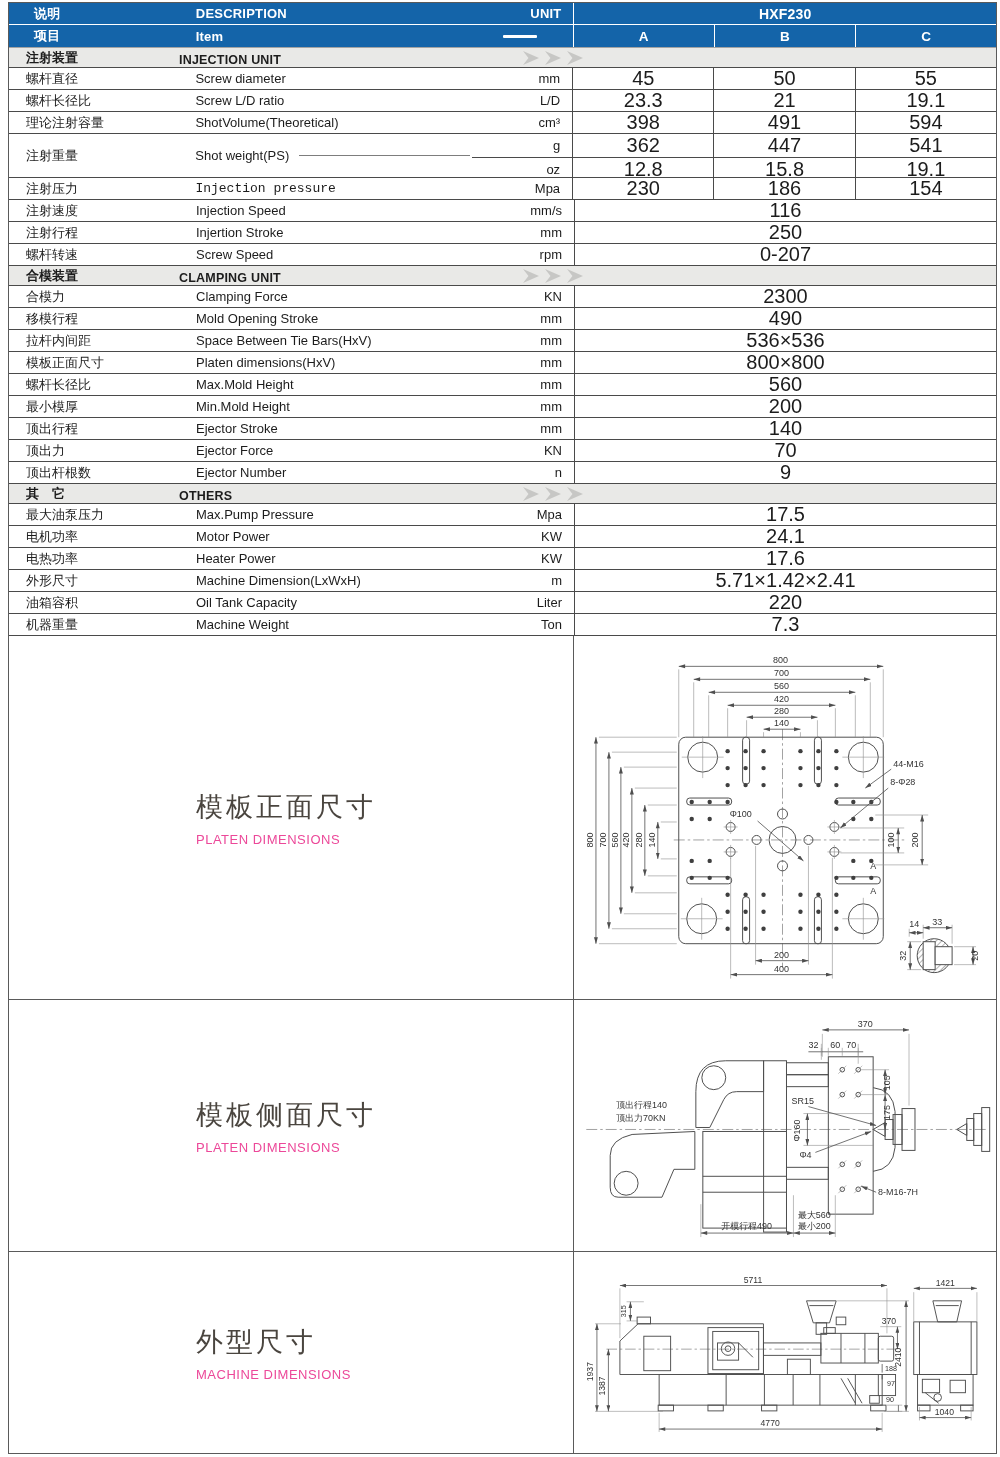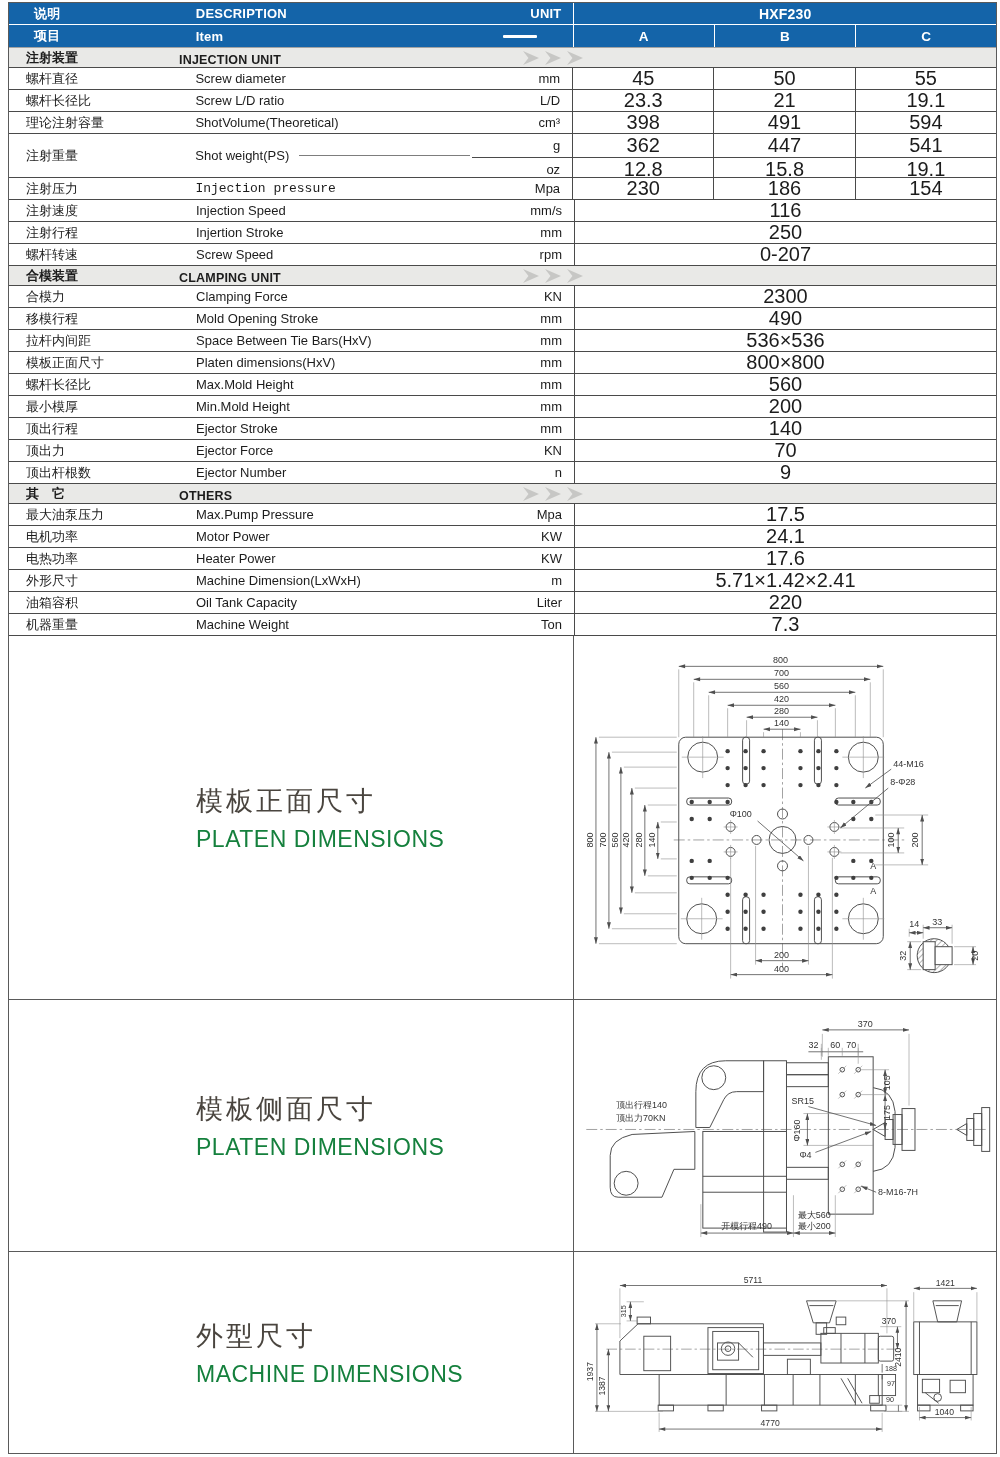--- a/index.html
+++ b/index.html
@@ -40,21 +40,21 @@
   .subcol { flex: 1; display: flex; flex-direction: column; }
   .subrow { flex: 1; display: flex; border-bottom: 1px solid #4a4a4a; }
   .subrow.last { border-bottom: none; }
 
   
   .draw-sec { display: flex; }
   .draw-sec.b { border-top: 1px solid #5a5a5a; }
   .dlabel { width: 565px; border-right: 1px solid #5a5a5a; display: flex; flex-direction: column;
             justify-content: center; padding-left: 187px; }
   .dzh { font-size: 27px; letter-spacing: 3px; color: #4a453f; font-weight: 400; }
-  .den { font-size: 23px; color: #15803d; margin-top: 7px; letter-spacing: .5px; }
+  .den { font-size: 13px; color: #ec4899; margin-top: 7px; letter-spacing: .5px; }
   .dimg { flex: 1; position: relative; }
   .dimg svg { display: block; width: 100%; height: 100%; }
 
   
   .g1 { stroke: #4f4f4f; fill: none; stroke-width: 1; }
   .thin { stroke: #8f8f8f; fill: none; stroke-width: .6; }
   .cl { stroke: #7a7a7a; fill: none; stroke-width: .7; stroke-dasharray: 11 3 2.5 3; }
   .dim { stroke: #4f4f4f; fill: none; stroke-width: .8; }
   text.dt { font-size: 9px; fill: #333; text-anchor: middle; stroke: none;
             font-family: "Liberation Sans", sans-serif; }

